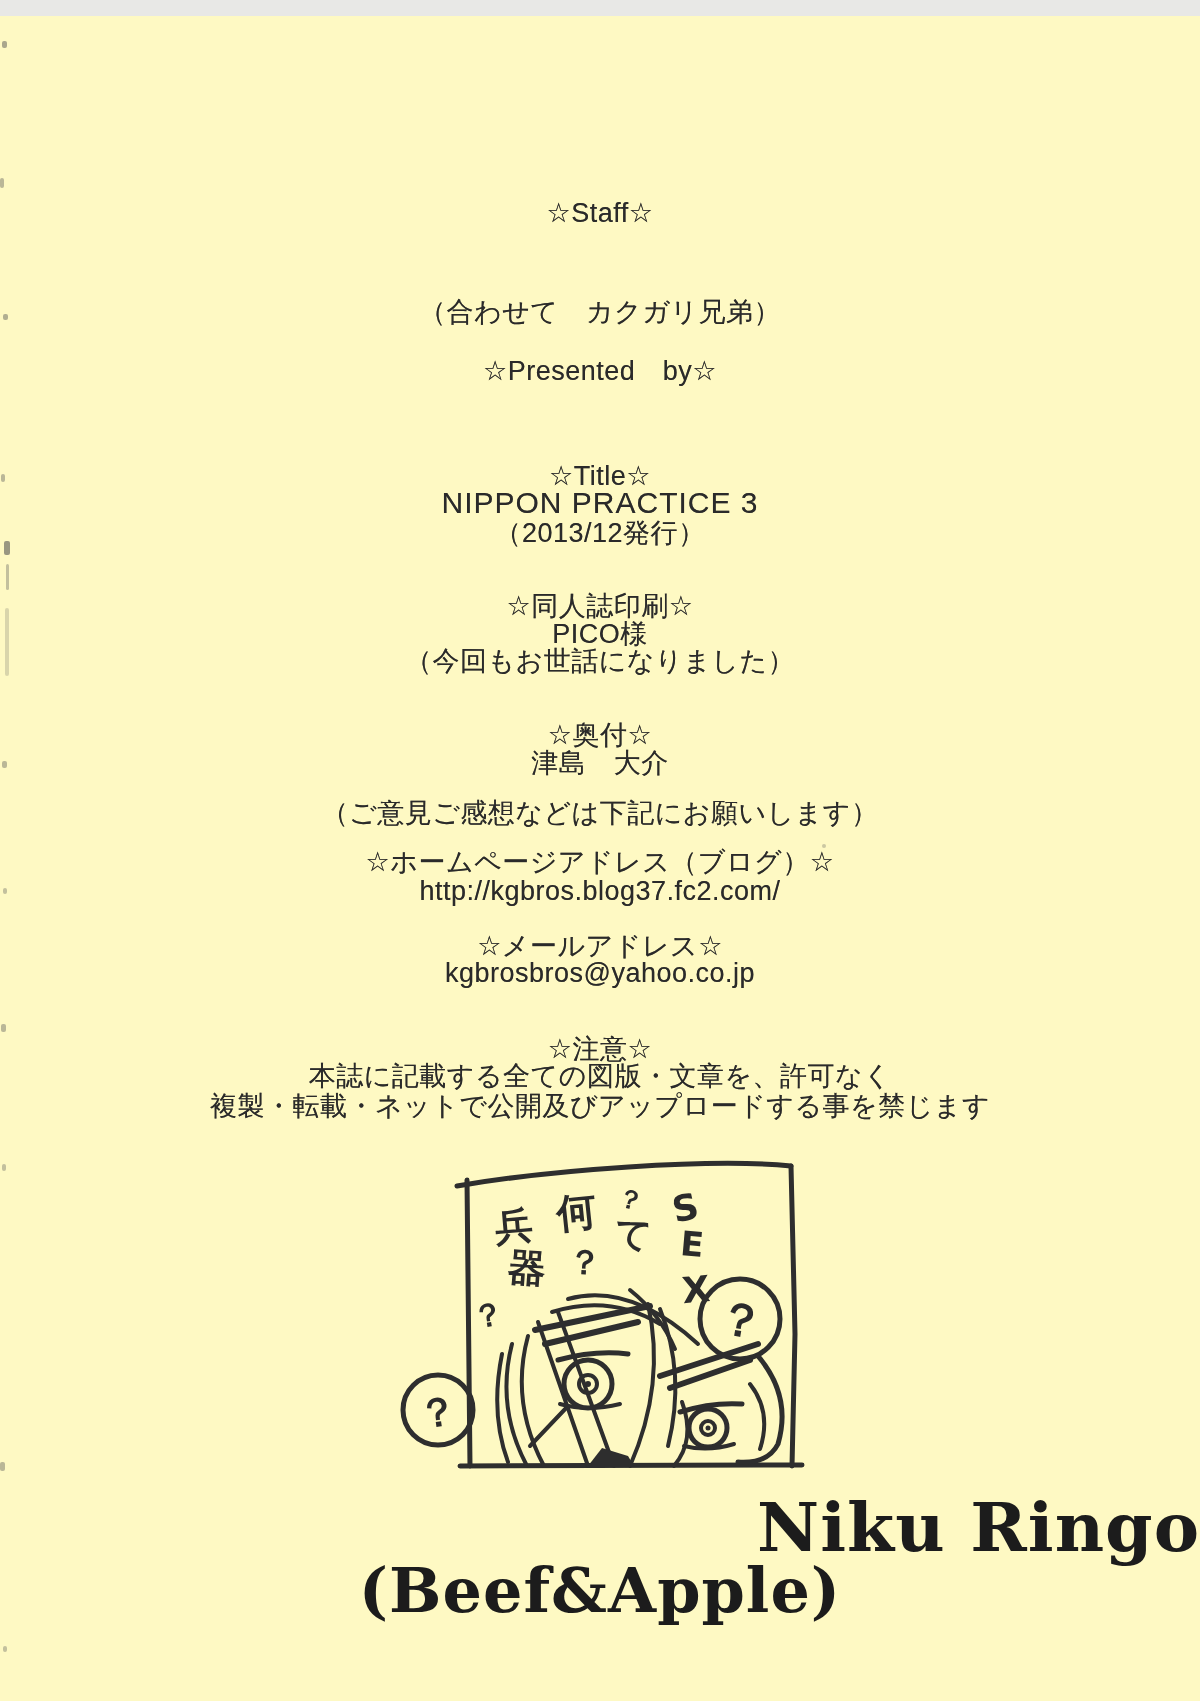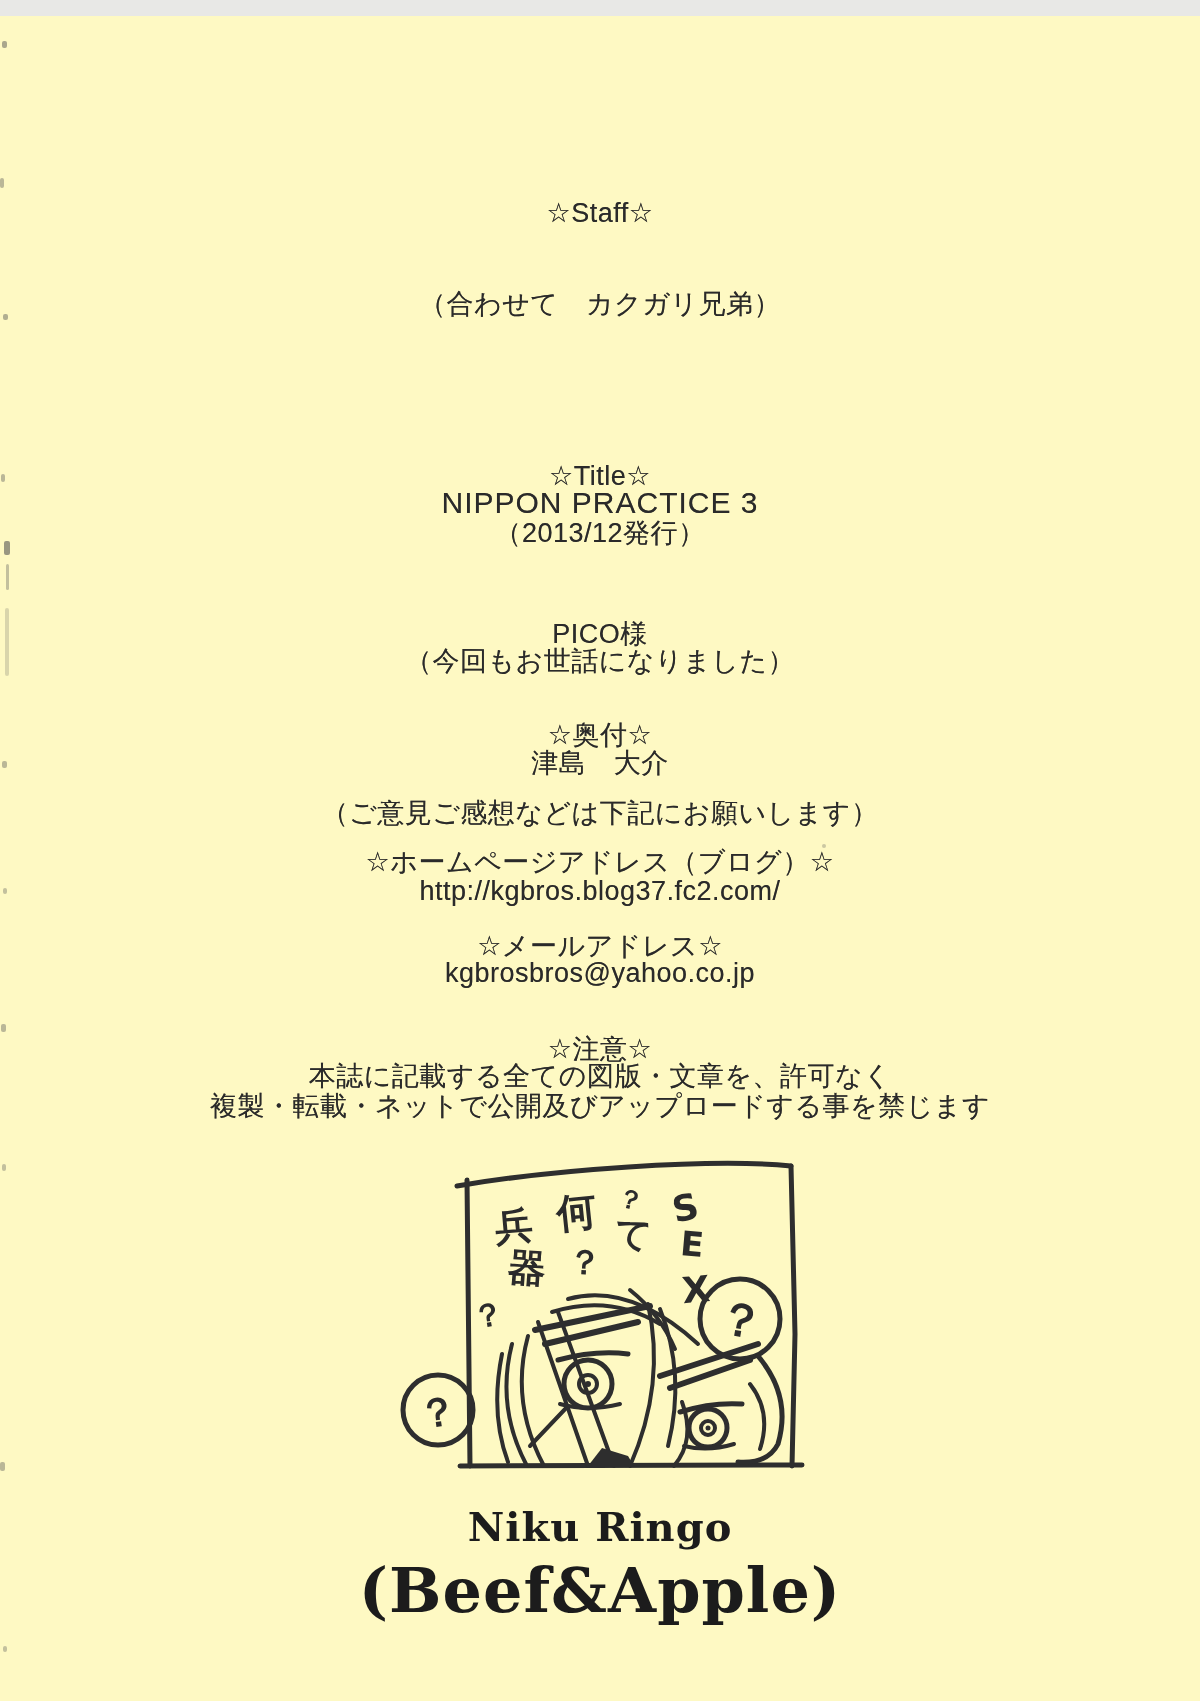--- a/index.html
+++ b/index.html
@@ -24,46 +24,48 @@
   }
   .line.lg{font-size:30px;letter-spacing:1px;}
   .footer-name,.footer-sub{
     position:absolute;left:0;width:100%;
     text-align:center;
     font-family:"DejaVu Serif","Liberation Serif",serif;
     font-weight:bold;
     color:#1c1c1c;
     white-space:pre;
   }
-  .footer-name{top:1478px;font-size:40px;line-height:66px;letter-spacing:1px;}
+  .footer-name{top:1478px;font-size:68px;line-height:66px;letter-spacing:1px;text-align:right;}
   .footer-sub{top:1542px;font-size:62px;line-height:66px;letter-spacing:1px;}
   .sketch-svg{position:absolute;left:330px;top:1128px;width:540px;height:350px;}
   .sketch-svg path,.sketch-svg circle{stroke:#2e2e2e;stroke-width:5;fill:none;stroke-linecap:round;stroke-linejoin:round;}
   .sketch-svg .thin{stroke-width:4;}
   .sketch-svg .thick{stroke-width:6;}
   .sketch-svg .filled{fill:#2e2e2e;stroke:none;}
   .sketch-svg text{
     font-family:"DejaVu Sans","Liberation Sans",sans-serif;
     font-weight:bold;fill:#2b2b2b;text-anchor:middle;
   }
   .speck{position:absolute;background:#555;border-radius:2px;}
 </style>
 </head>
 <body>
 
 <div class="page">
 
   <div class="line" style="top:182px">☆Staff☆</div>
-  <div class="line" style="top:273px">（合わせて　カクガリ兄弟）</div>
+  <div class="line" style="top:281px">（合わせて　カクガリ兄弟）</div>
 
+  <div class="line" style="top:340px">☆Presented　by☆</div>
 
   <div class="line" style="top:445px">☆Title☆</div>
   <div class="line lg" style="top:472px">NIPPON PRACTICE 3</div>
   <div class="line" style="top:502px">（2013/12発行）</div>
 
+  <div class="line" style="top:575px">☆同人誌印刷☆</div>
   <div class="line" style="top:603px">PICO様</div>
   <div class="line" style="top:630px">（今回もお世話になりました）</div>
 
   <div class="line" style="top:704px">☆奥付☆</div>
   <div class="line" style="top:732px">津島　大介</div>
 
   <div class="line" style="top:782px">（ご意見ご感想などは下記にお願いします）</div>
 
   <div class="line" style="top:831px">☆ホームページアドレス（ブログ）☆</div>
   <div class="line" style="top:860px">http://kgbros.blog37.fc2.com/</div>

